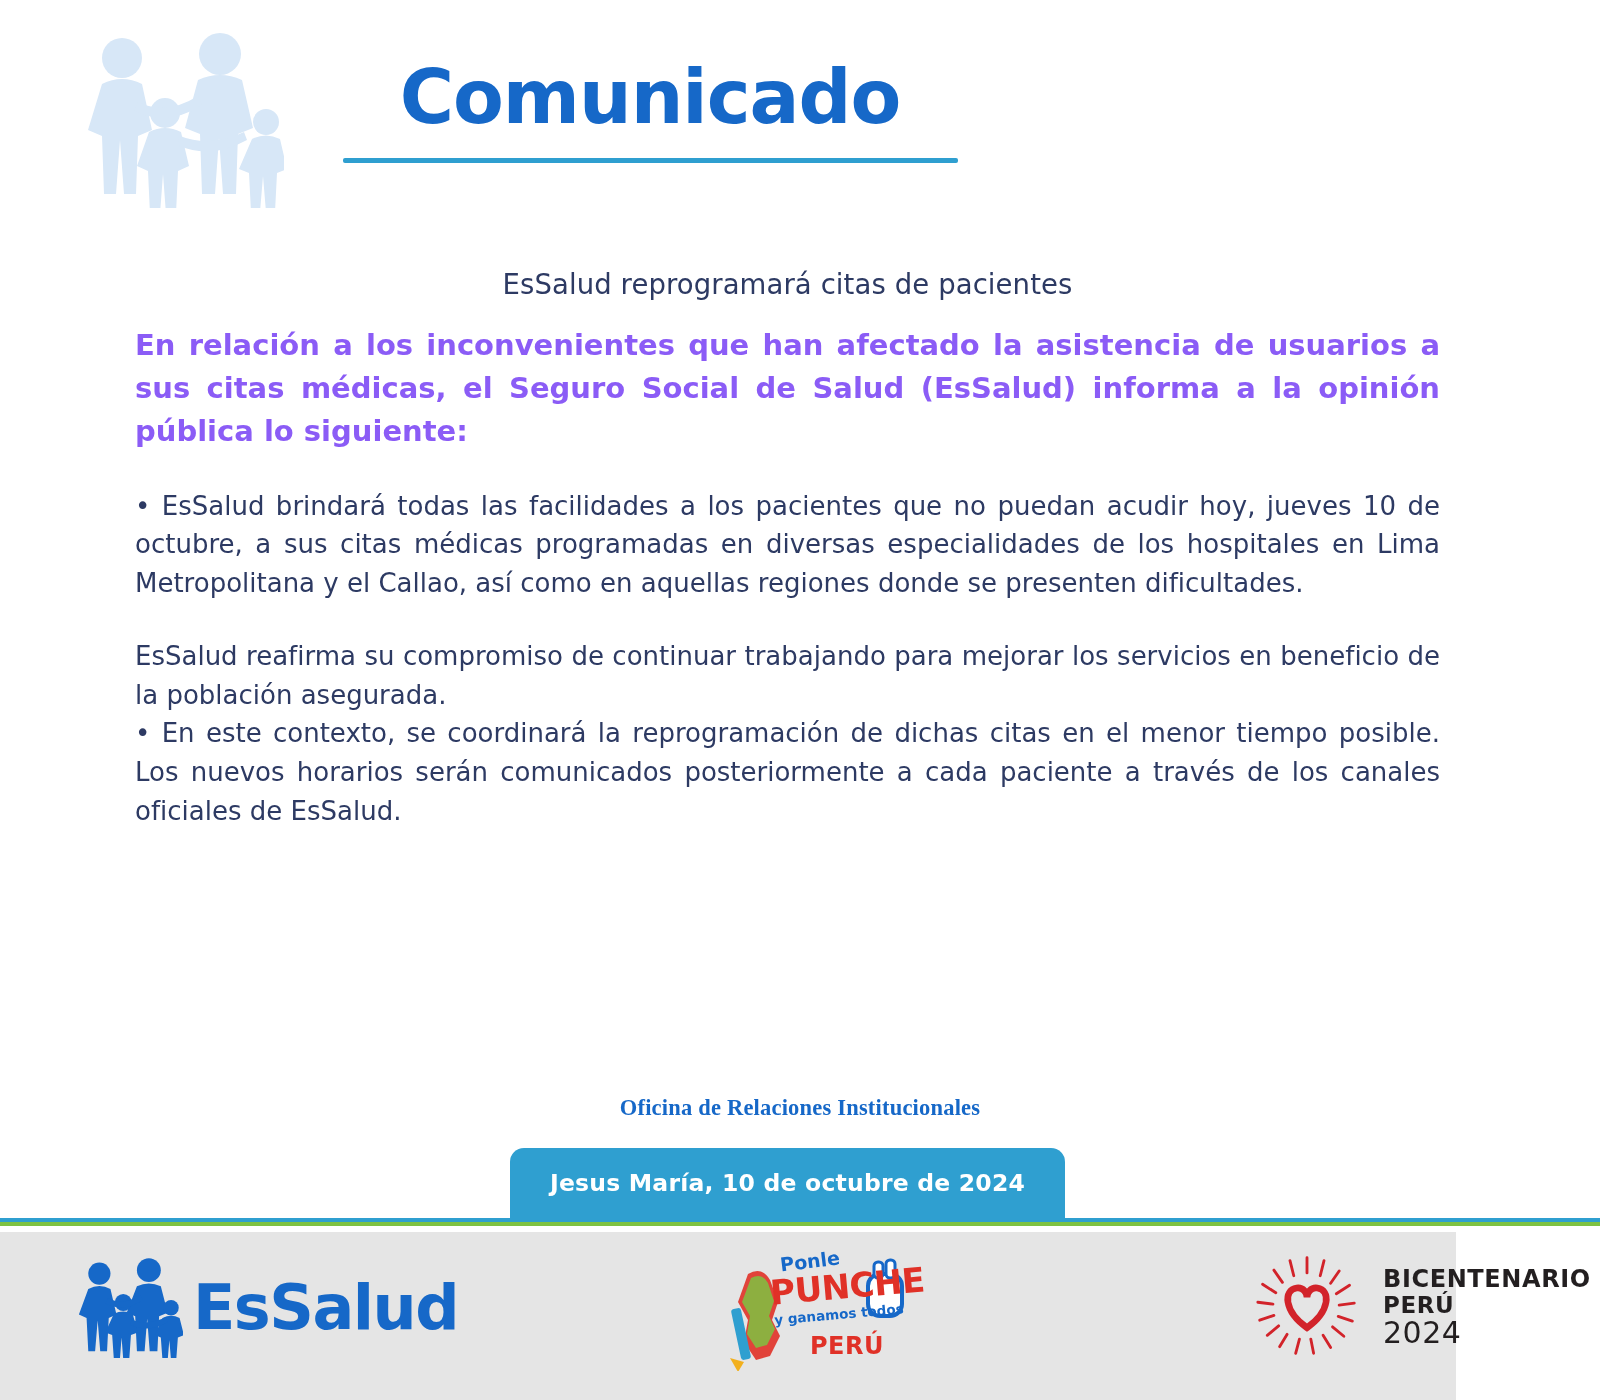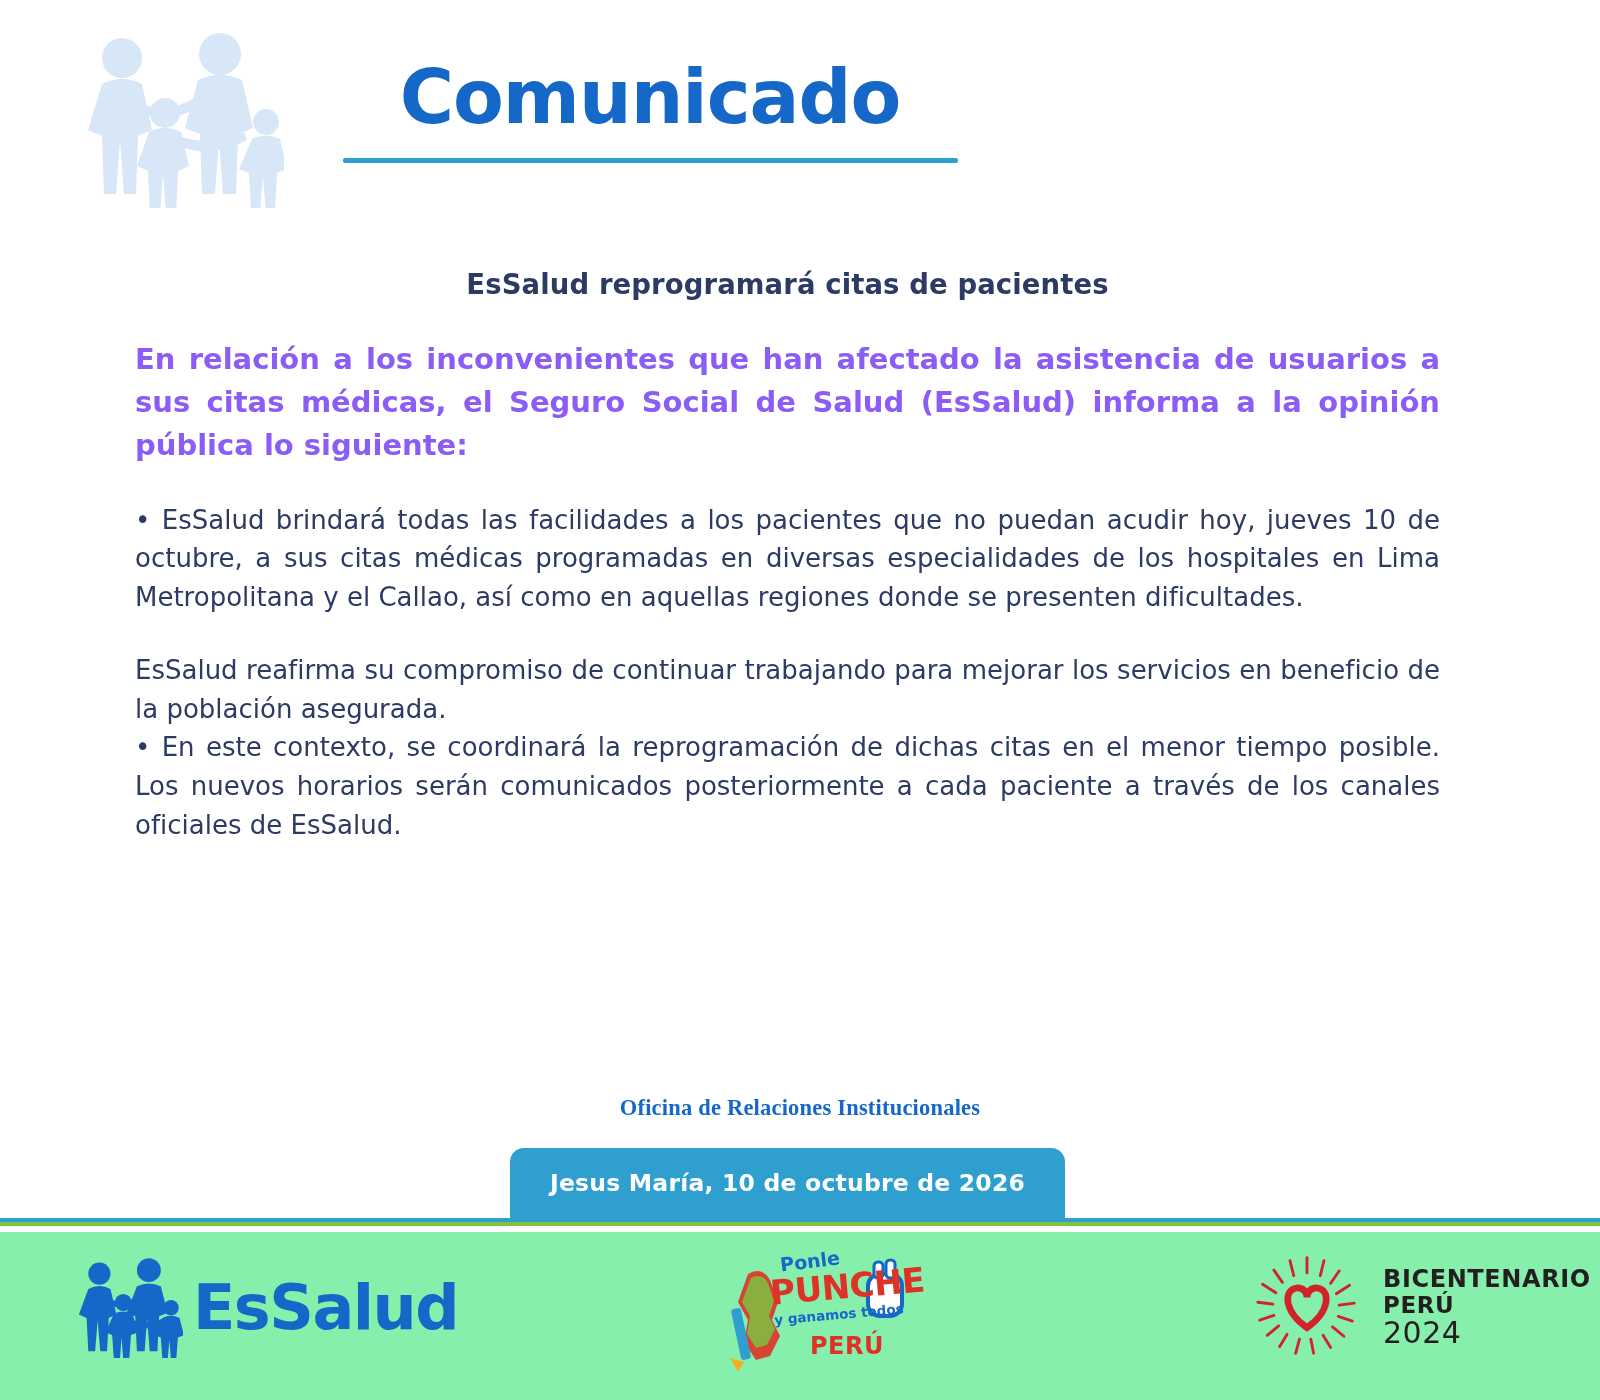--- a/index.html
+++ b/index.html
@@ -60,23 +60,23 @@
   
   .content {
     position: absolute;
     top: 268px;
     left: 135px;
     width: 1305px;
   }
   .subtitle {
     text-align: center;
     font-size: 27.5px;
-    font-weight: bold;
+    font-weight: normal;
     color: #2d3a63;
-    margin: 0 0 38px 0;
+    margin: 0 0 24px 0;
     letter-spacing: 0.1px;
   }
   .lead {
     font-size: 29px;
     font-weight: bold;
     color: #8b5cf6;
     line-height: 1.48;
     text-align: justify;
     margin: 0 0 34px 0;
   }
@@ -137,23 +137,23 @@
   }
   .footer-rule.green {
     top: 1222px;
     height: 4px;
     background: #7ec242;
   }
   .footer {
     position: absolute;
     top: 1232px;
     left: 0;
-    width: 1600px;
+    width: 1456px;
     height: 168px;
-    background: #86efac;
+    background: #e5e5e5;
     display: flex;
     align-items: center;
   }
   .footer-left {
     position: absolute;
     left: 55px;
     top: 22px;
     display: flex;
     align-items: center;
     gap: 10px;
@@ -265,21 +265,21 @@
     <p class="para">• EsSalud brindará todas las facilidades a los pacientes que no puedan acudir hoy, jueves 10 de octubre, a sus citas médicas programadas en diversas especialidades de los hospitales en Lima Metropolitana y el Callao, así como en aquellas regiones donde se presenten dificultades.</p>
     <p class="para last">EsSalud reafirma su compromiso de continuar trabajando para mejorar los servicios en beneficio de la población asegurada.</p>
     <p class="para">• En este contexto, se coordinará la reprogramación de dichas citas en el menor tiempo posible. Los nuevos horarios serán comunicados posteriormente a cada paciente a través de los canales oficiales de EsSalud.</p>
   </div>
 
   <div class="signature">
     <div class="office">Oficina de Relaciones Institucionales</div>
   </div>
 
   <div class="datebar">
-    <span class="datebar-text">Jesus María, 10 de octubre de 2026</span>
+    <span class="datebar-text">Jesus María, 10 de octubre de 2024</span>
   </div>
 
   <div class="footer-rule"></div>
   <div class="footer-rule green"></div>
 
   <div class="footer">
 
     <div class="footer-left">
       <span>
         <svg viewBox="0 0 150 120" width="128" height="104" aria-hidden="true">

